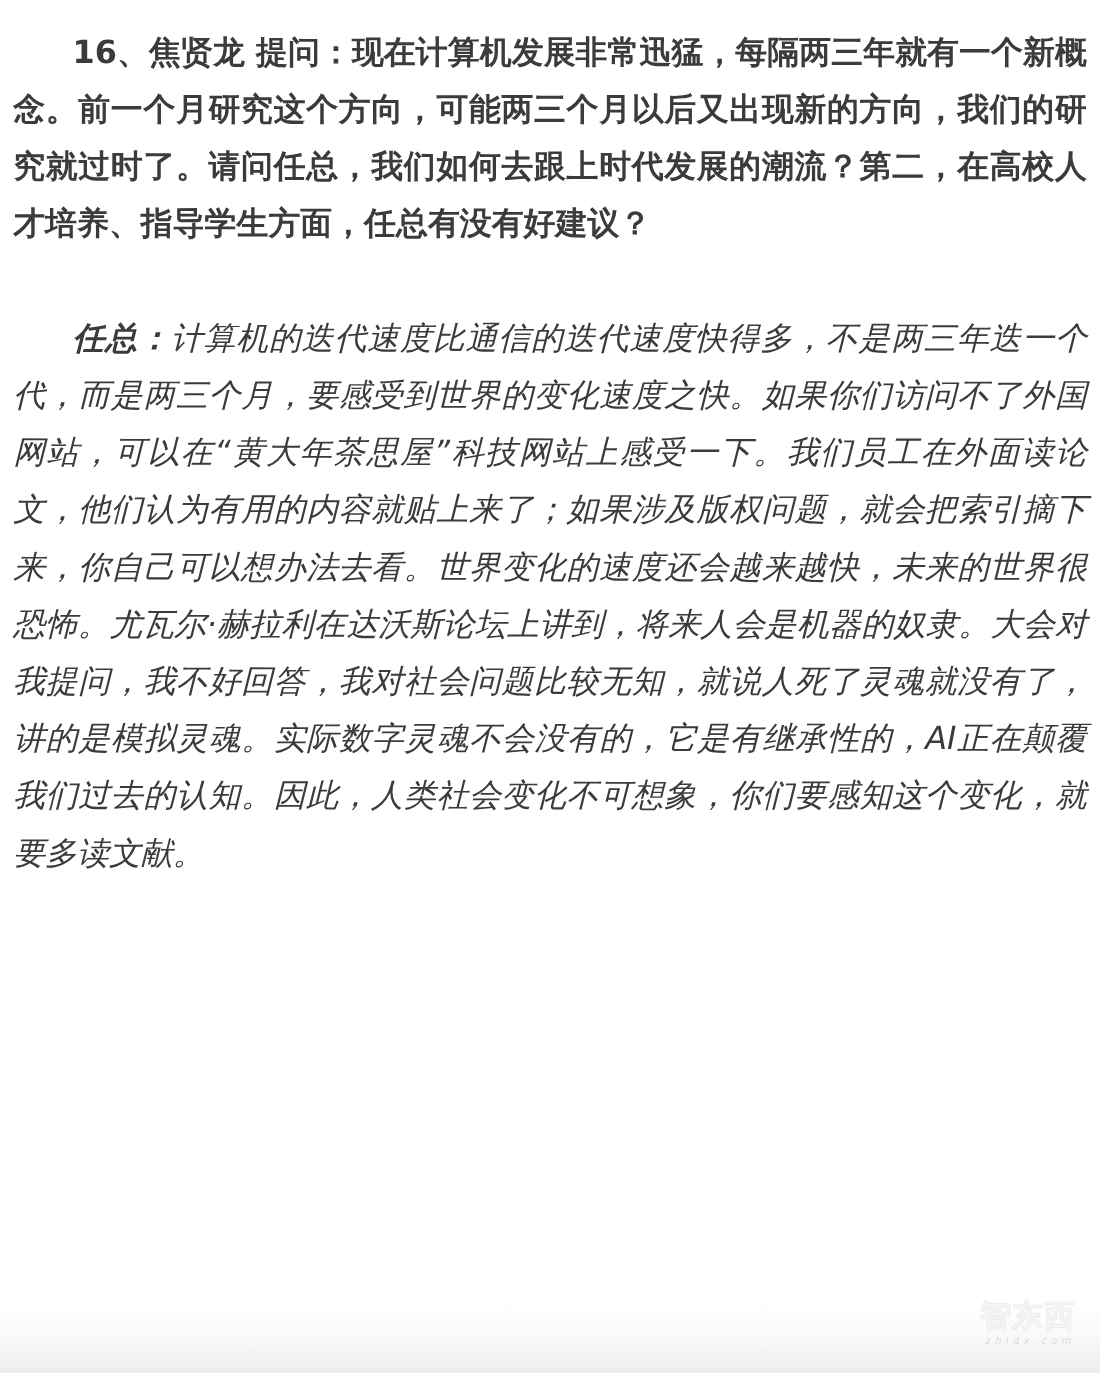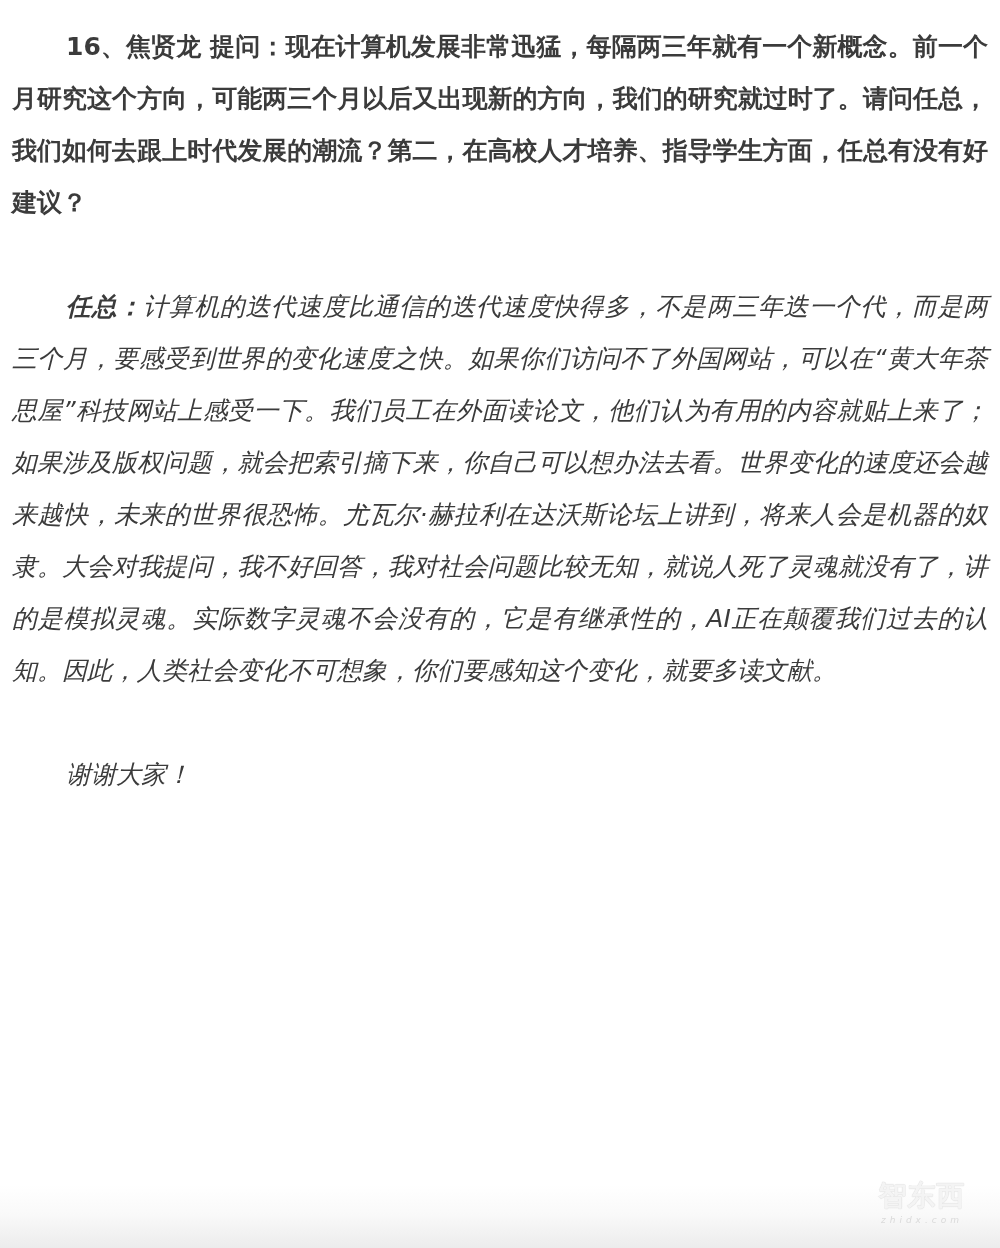--- a/index.html
+++ b/index.html
@@ -16,41 +16,41 @@
       position: relative;
     }
     .article {
       position: absolute;
       left: 12px;
       top: 21px;
       width: 976px;
     }
     .para {
       margin: 0;
-      font-size: 25px;
+      font-size: 29px;
       line-height: 52px;
       text-indent: 54px;
       text-align: justify;
       letter-spacing: 0px;
       word-break: break-all;
     }
     .para + .para {
       margin-top: 52px;
       font-style: italic;
     }
     .bold {
       font-weight: bold;
     }
     .watermark {
       position: absolute;
       right: 22px;
       bottom: 14px;
       width: 112px;
       height: 56px;
-      text-align: center;
+      text-align: right;
       color: #ffffff;
     }
     .wm-logo {
       font-size: 28px;
       font-weight: bold;
       letter-spacing: 1px;
       color: #f4f4f4;
       text-shadow: 0 0 1px #d8d8d8, 0 0 1px #d8d8d8;
       line-height: 36px;
     }
@@ -61,19 +61,18 @@
       font-style: italic;
       line-height: 12px;
     }
   </style>
 </head>
 <body>
 
 <div class="article">
   <p class="para bold"><span>16、焦贤龙 提问：</span><span>现在计算机发展非常迅猛，每隔两三年就有一个新概念。前一个月研究这个方向，可能两三个月以后又出现新的方向，我们的研究就过时了。请问任总，我们如何去跟上时代发展的潮流？第二，在高校人才培养、指导学生方面，任总有没有好建议？</span></p>
   <p class="para"><span class="bold">任总：</span><span>计算机的迭代速度比通信的迭代速度快得多，不是两三年迭一个代，而是两三个月，要感受到世界的变化速度之快。如果你们访问不了外国网站，可以在“黄大年茶思屋”科技网站上感受一下。我们员工在外面读论文，他们认为有用的内容就贴上来了；如果涉及版权问题，就会把索引摘下来，你自己可以想办法去看。世界变化的速度还会越来越快，未来的世界很恐怖。尤瓦尔·赫拉利在达沃斯论坛上讲到，将来人会是机器的奴隶。大会对我提问，我不好回答，我对社会问题比较无知，就说人死了灵魂就没有了，讲的是模拟灵魂。实际数字灵魂不会没有的，它是有继承性的，AI正在颠覆我们过去的认知。因此，人类社会变化不可想象，你们要感知这个变化，就要多读文献。</span></p>
-  <p class="para"><span>谢谢大家！</span></p>
 </div>
 
 <div class="watermark">
   <div class="wm-logo">智东西</div>
   <div class="wm-url">zhidx.com</div>
 </div>
 
 </body></html>

